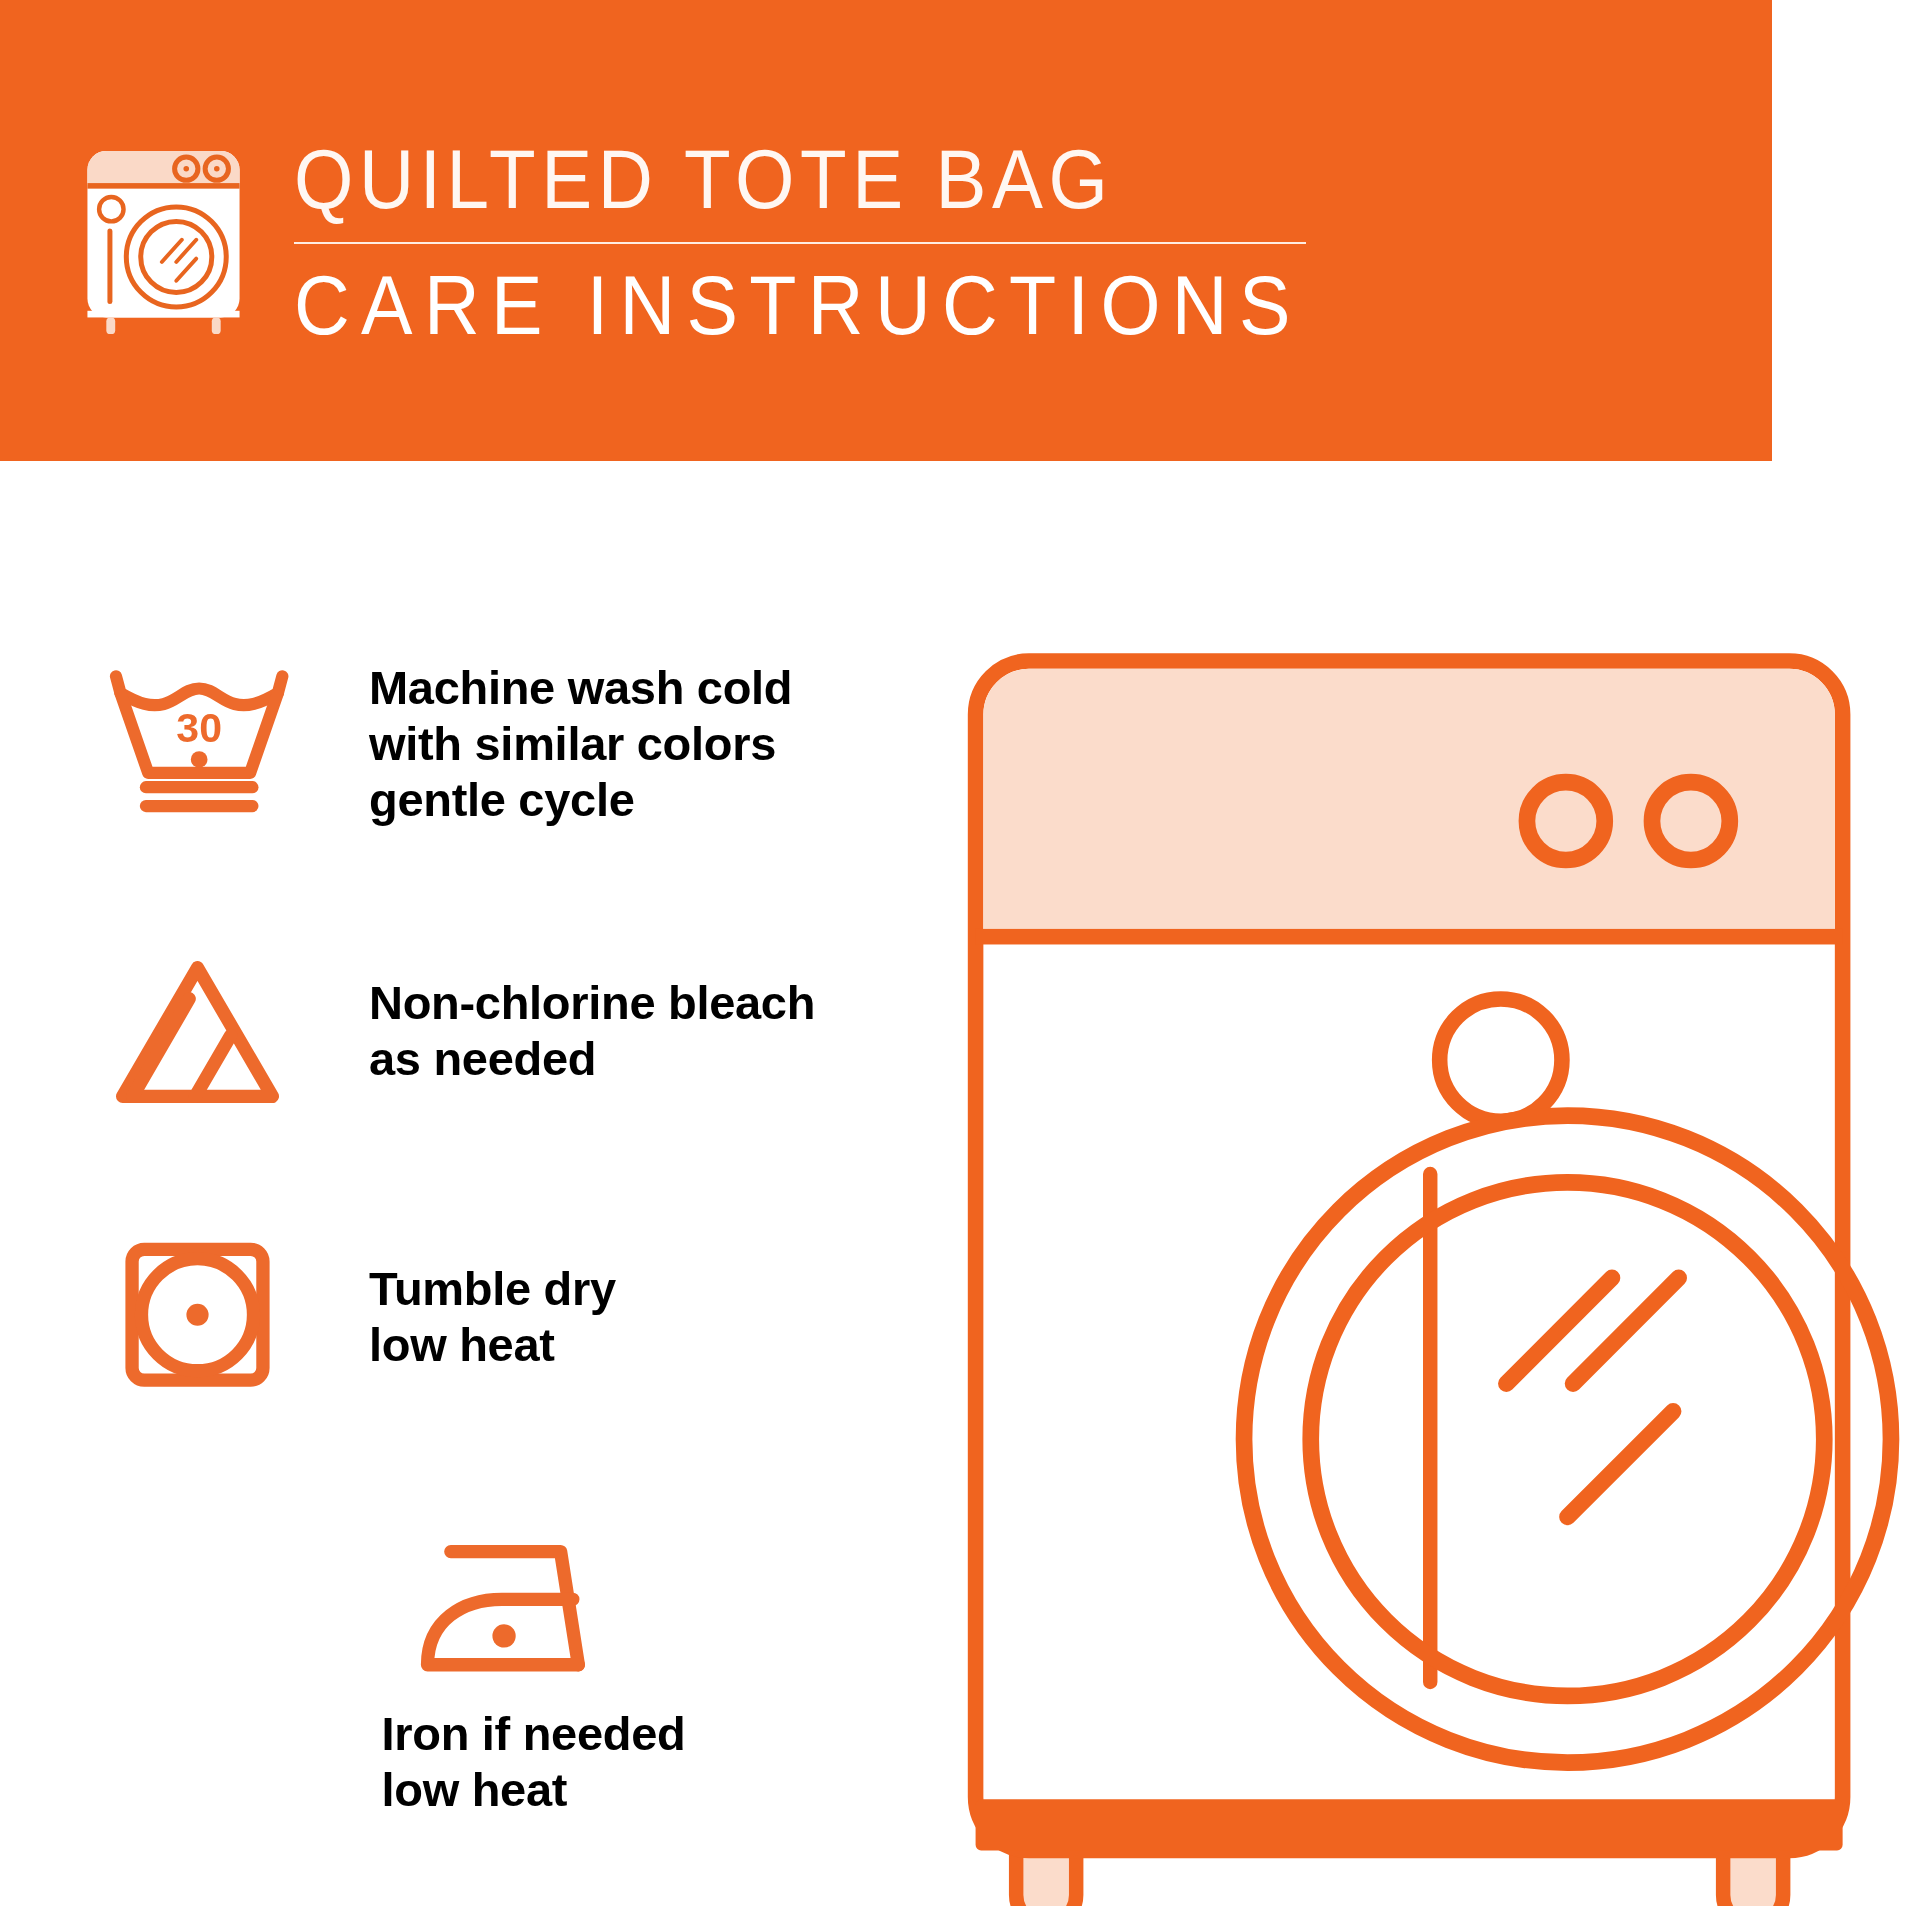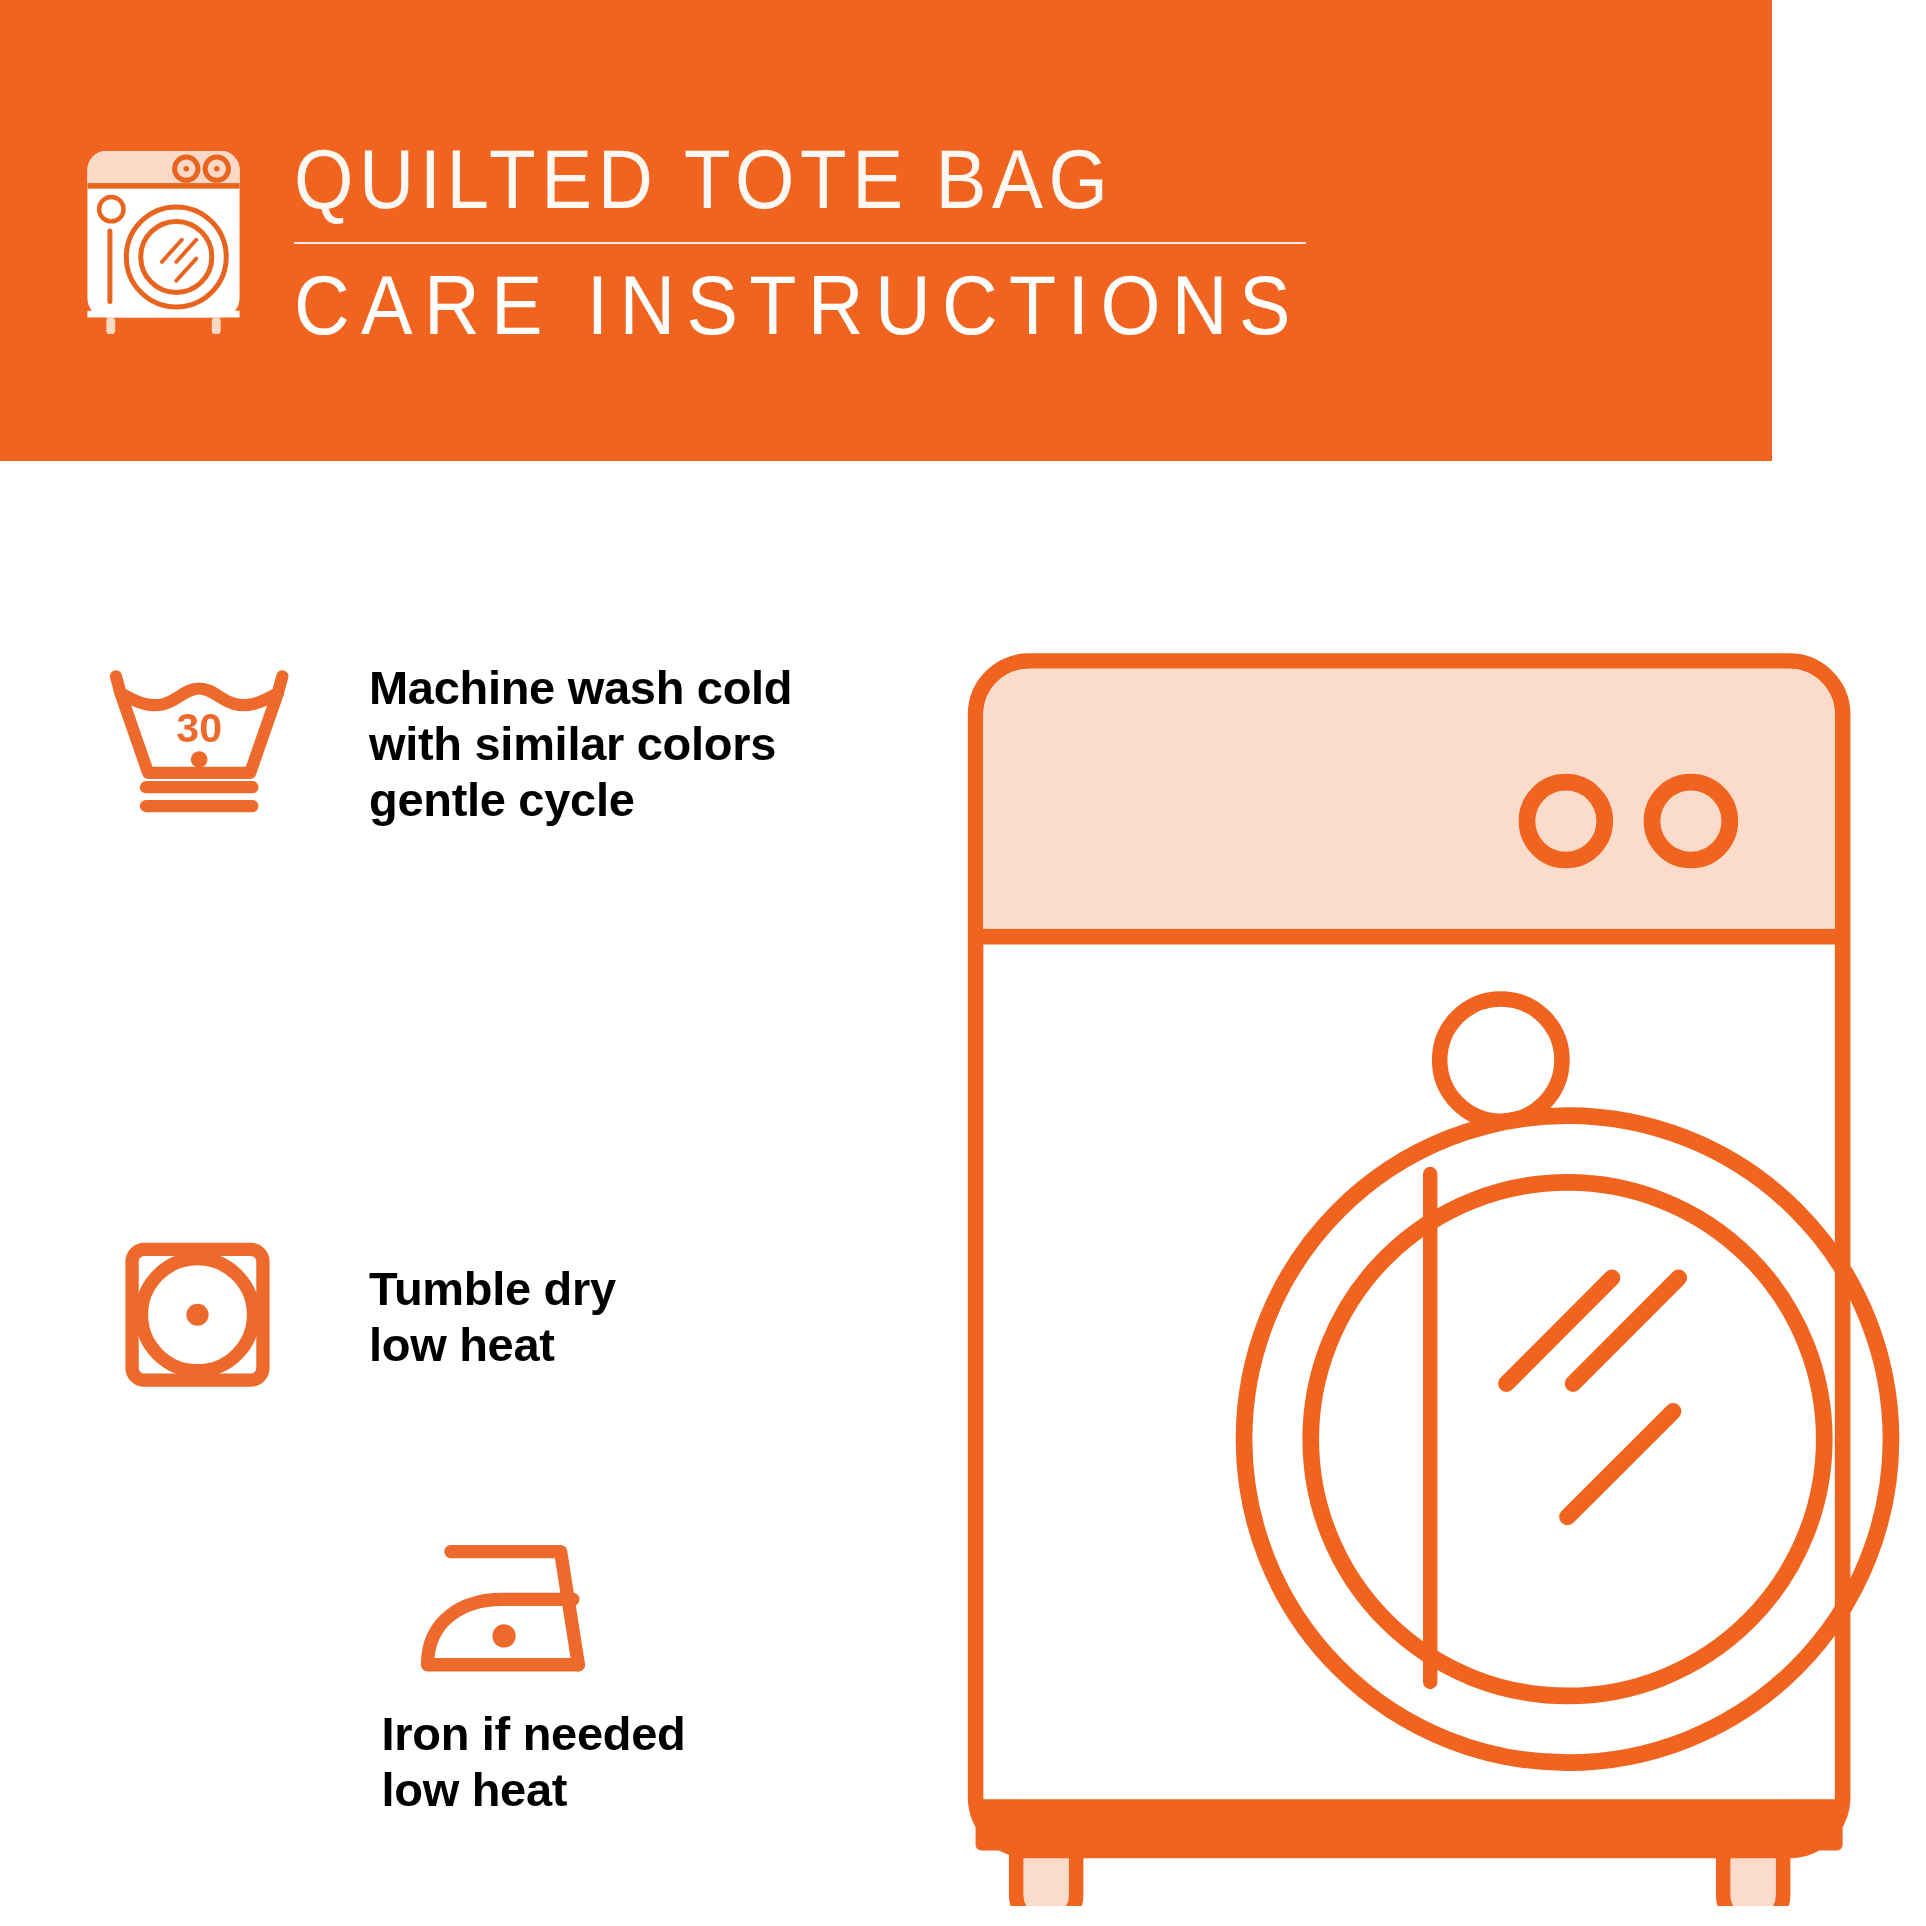--- a/index.html
+++ b/index.html
@@ -193,20 +193,33 @@
 
         <text x="168" y="140" text-anchor="middle" font-family="Liberation Sans, sans-serif" font-size="74" font-weight="bold" fill="#ED6A2C">30</text>
         <circle cx="168" cy="172" r="15" fill="#ED6A2C"></circle>
       </svg>
     </div>
     <div class="care-text">Machine wash cold
 with similar colors
 gentle cycle</div>
   </div>
 
+  <div class="care-row care-row-1">
+    <div class="symbol-box">
+      <svg viewBox="0 0 330 290" width="183" height="161" xmlns="http://www.w3.org/2000/svg">
+        <g fill="none" stroke="#ED6A2C" stroke-width="24" stroke-linecap="round" stroke-linejoin="round">
+          <path d="M165 30 L300 262 L30 262 Z"></path>
+          <line x1="150" y1="86" x2="48" y2="262"></line>
+          <line x1="225" y1="152" x2="161" y2="262"></line>
+        </g>
+      </svg>
+    </div>
+    <div class="care-text">Non-chlorine bleach
+as needed</div>
+  </div>
 
   <div class="care-row care-row-2">
     <div class="symbol-box">
       <svg viewBox="0 0 330 290" width="183" height="161" xmlns="http://www.w3.org/2000/svg">
         <g fill="none" stroke="#ED6A2C" stroke-width="24" stroke-linejoin="round">
           <rect x="47" y="22" width="236" height="236" rx="22" ry="22"></rect>
           <circle cx="165" cy="140" r="101"></circle>
         </g>
         <circle cx="165" cy="140" r="20" fill="#ED6A2C"></circle>
       </svg>

